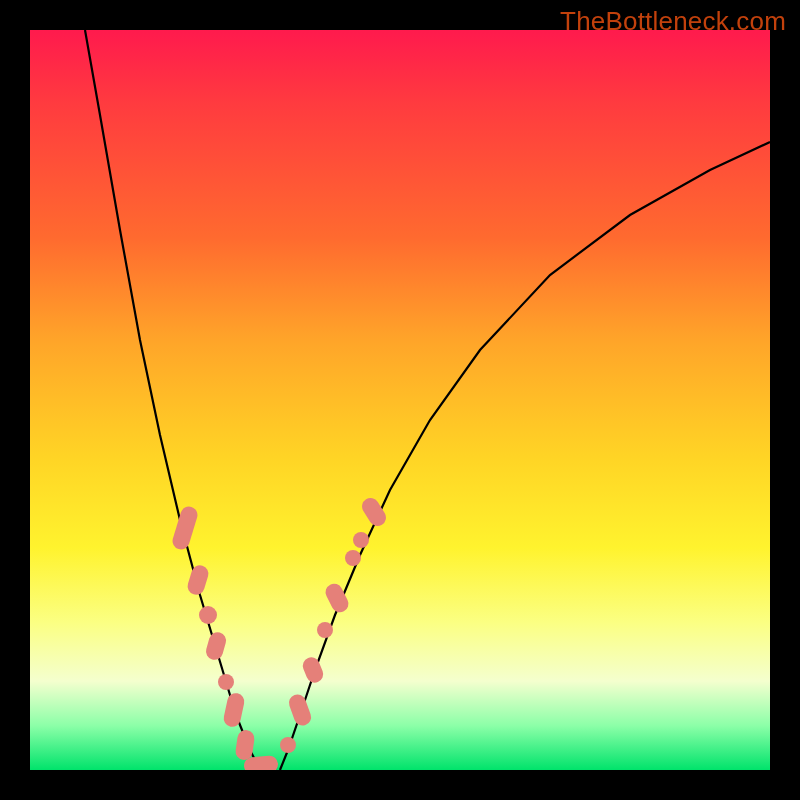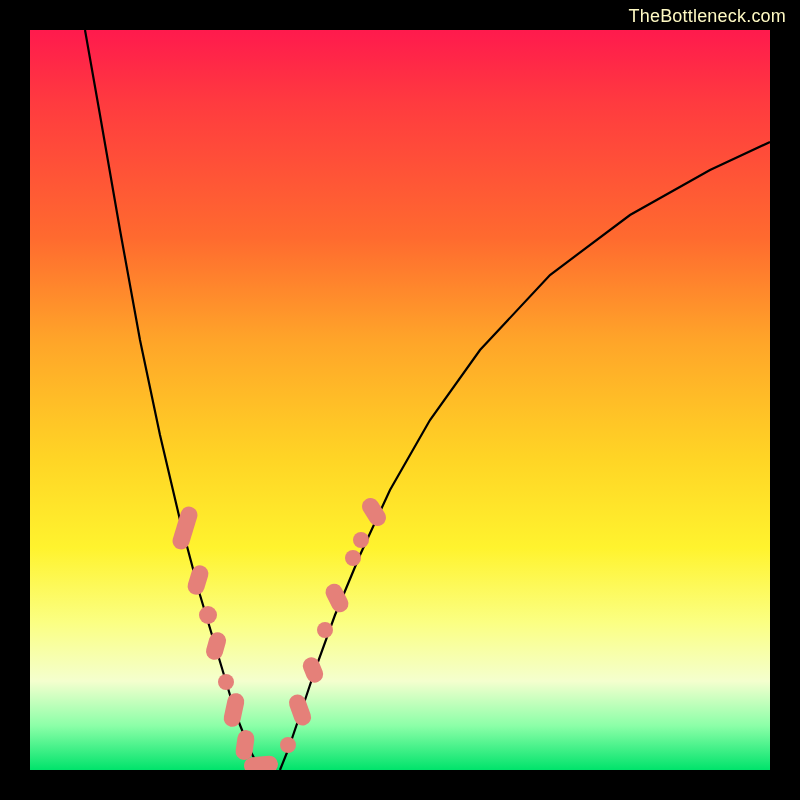--- a/index.html
+++ b/index.html
@@ -34,22 +34,22 @@
       #fbff82 80%,
       #f4ffce 88%,
       #8cffa8 94%,
       #00e36b 100%
     );
   }
   .watermark {
     position: absolute;
     top: 6px;
     right: 14px;
-    color: #fef9c3;
-    font-size: 18px;
+    color: #c2410c;
+    font-size: 26px;
     font-weight: 500;
     letter-spacing: 0.2px;
     user-select: none;
   }
   svg.curves {
     position: absolute;
     inset: 0;
     width: 740px;
     height: 740px;
   }

